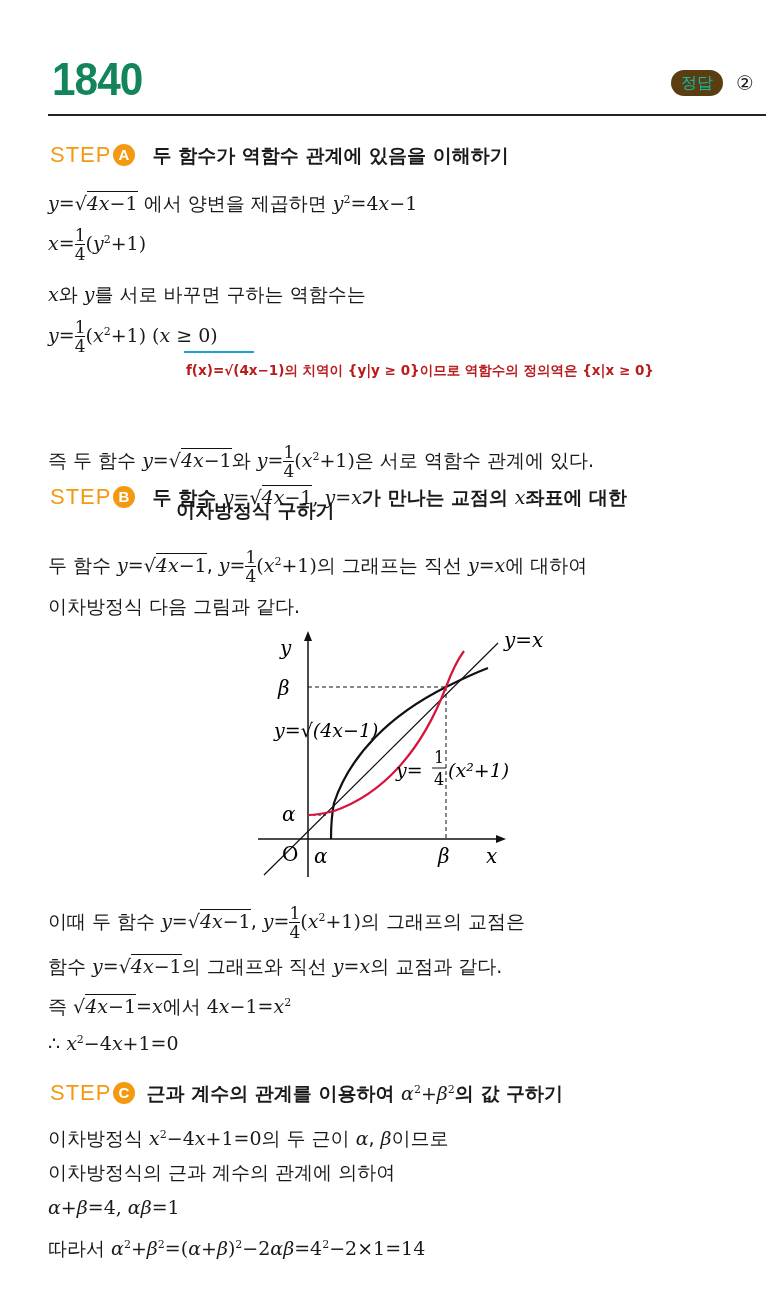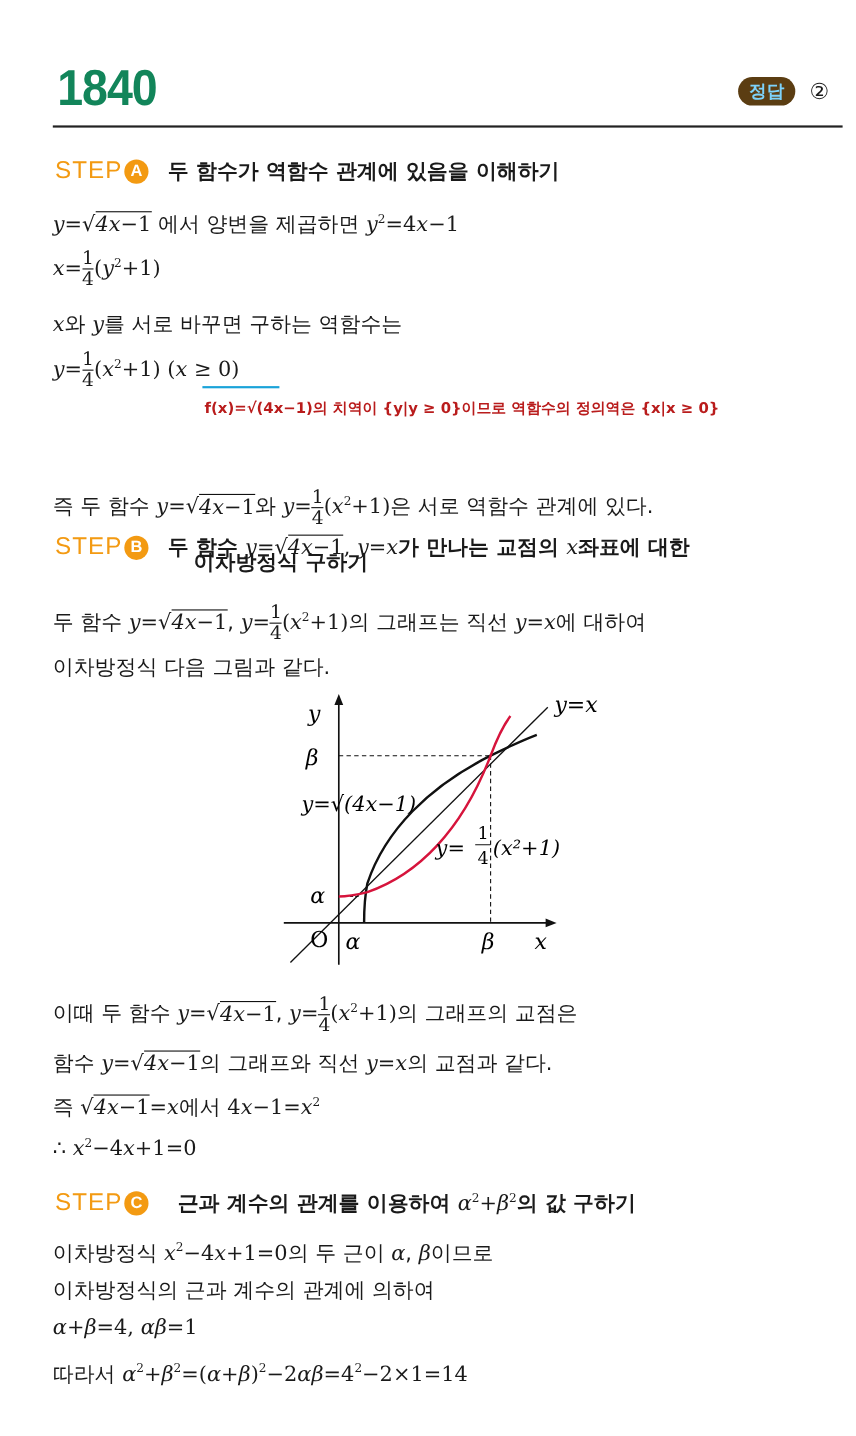--- a/index.html
+++ b/index.html
@@ -2,21 +2,21 @@
 <html><head>
 <meta charset="utf-8">
 <style>
   html, body { margin:0; padding:0; background:#ffffff; }
   body { width:778px; height:1305px; position:relative; overflow:hidden;
          font-family:"DejaVu Sans", sans-serif; color:#1a1a1a; }
   .abs { position:absolute; }
   .num { left:52px; top:52px; font-family:"Liberation Sans", sans-serif; font-weight:bold;
          font-size:46px; color:#12855a; letter-spacing:-1px; transform:scaleX(0.92); transform-origin:left; }
   .badge { left:671px; top:70px; width:52px; height:26px; border-radius:13px; background:#5b3d12;
-           color:#7dd3fc; font-size:16px; line-height:26px; text-align:center;font-weight:bold; }
+           color:#14b8a6; font-size:16px; line-height:26px; text-align:center; }
   .ans { left:736px; top:70px; font-size:20px; line-height:26px; }
   .rule { left:48px; top:114px; width:718px; height:2px; background:#222; }
   .step { font-family:"Liberation Sans", sans-serif; font-size:22px; color:#f39a12; letter-spacing:1px; }
   .step .circ { display:inline-block; width:22px; height:22px; border-radius:11px; background:#f39a12;
                 color:#fff; text-align:center; line-height:22px; font-size:15px; font-weight:bold;
                 margin-left:2px; vertical-align:2px; }
   .stitle { font-size:19px; font-weight:bold; }
   .line { font-size:19px; white-space:nowrap; }
   .m { font-family:"DejaVu Serif", serif; font-style:italic; }
   .mr { font-family:"DejaVu Serif", serif; }
@@ -107,21 +107,21 @@
 </div>
 <div class="abs line" style="left:48px;top:994px;">
   즉 <span class="mr">√</span><span class="mr" style="border-top:1.5px solid #111;"><span class="m">4x</span>−1</span><span class="mr">=</span><span class="m">x</span>에서 <span class="mr">4</span><span class="m">x</span><span class="mr">−1=</span><span class="m">x</span><sup class="mr" style="font-size:11px">2</sup>
 </div>
 <div class="abs line" style="left:48px;top:1032px;text-align:center;">
   <span class="mr">∴ </span><span class="m">x</span><sup class="mr" style="font-size:11px">2</sup><span class="mr">−4</span><span class="m">x</span><span class="mr">+1=0</span>
 </div>
 
 <div class="abs" style="left:50px;top:1080px;">
   <span class="step"><span>STEP</span><span class="circ">C</span></span>
-  <span class="stitle" style="margin-left:21px;">근과 계수의 관계를 이용하여 <span class="m" style="font-weight:normal">α</span><sup class="mr" style="font-size:11px;font-weight:normal">2</sup><span class="mr" style="font-weight:normal">+</span><span class="m" style="font-weight:normal">β</span><sup class="mr" style="font-size:11px;font-weight:normal">2</sup>의 값 구하기</span>
+  <span class="stitle" style="margin-left:6px;">근과 계수의 관계를 이용하여 <span class="m" style="font-weight:normal">α</span><sup class="mr" style="font-size:11px;font-weight:normal">2</sup><span class="mr" style="font-weight:normal">+</span><span class="m" style="font-weight:normal">β</span><sup class="mr" style="font-size:11px;font-weight:normal">2</sup>의 값 구하기</span>
 </div>
 <div class="abs line" style="left:48px;top:1126px;">
   이차방정식 <span class="m">x</span><sup class="mr" style="font-size:11px">2</sup><span class="mr">−4</span><span class="m">x</span><span class="mr">+1=0</span>의 두 근이 <span class="m">α</span>, <span class="m">β</span>이므로
 </div>
 <div class="abs line" style="left:48px;top:1160px;">이차방정식의 근과 계수의 관계에 의하여</div>
 <div class="abs line" style="left:48px;top:1196px;">
   <span class="m">α</span><span class="mr">+</span><span class="m">β</span><span class="mr">=4, </span><span class="m">αβ</span><span class="mr">=1</span>
 </div>
 <div class="abs line" style="left:48px;top:1236px;">
   따라서 <span class="m">α</span><sup class="mr" style="font-size:11px">2</sup><span class="mr">+</span><span class="m">β</span><sup class="mr" style="font-size:11px">2</sup><span class="mr">=(</span><span class="m">α</span><span class="mr">+</span><span class="m">β</span><span class="mr">)</span><sup class="mr" style="font-size:11px">2</sup><span class="mr">−2</span><span class="m">αβ</span><span class="mr">=4</span><sup class="mr" style="font-size:11px">2</sup><span class="mr">−2×1=14</span>

